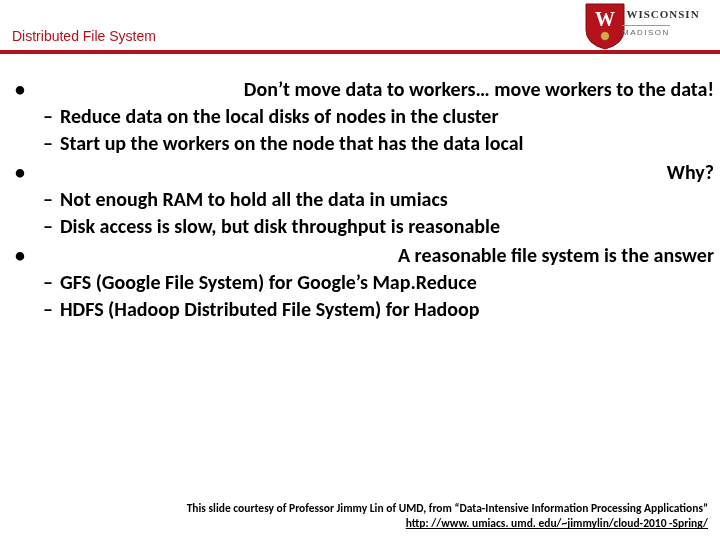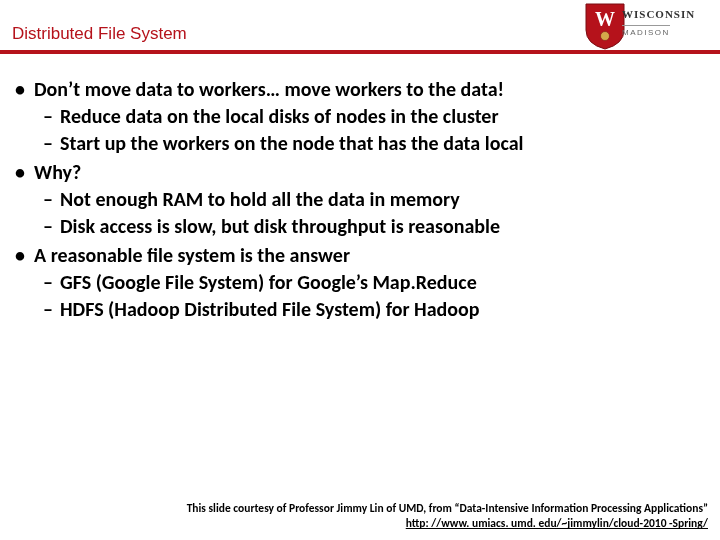--- a/index.html
+++ b/index.html
@@ -1,30 +1,30 @@
 <!DOCTYPE html>
 <html><head>
 <meta charset="utf-8">
 <style>
   * { margin: 0; padding: 0; box-sizing: border-box; }
   html, body { width: 720px; height: 540px; font-family: Calibri, Arial, sans-serif; background: #fff; overflow: hidden; }
   .slide { width: 720px; height: 540px; position: relative; display: flex; flex-direction: column; }
   .header-bar { position: relative; height: 54px; background: #fff; border-bottom: 4px solid #b5121b; }
-  .title { position: absolute; left: 12px; bottom: 6px; font-family: Verdana, Geneva, sans-serif; font-size: 17px; color: #b5121b; font-weight: 400; }
+  .title { position: absolute; left: 12px; bottom: 6px; font-family: Verdana, Geneva, sans-serif; font-size: 14px; color: #b5121b; font-weight: 400; }
   .crest { position: absolute; right: 10px; top: -2px; width: 140px; height: 58px; }
   .crest-shield { position: absolute; right: 84px; top: 4px; width: 42px; height: 48px; }
   .crest-text { position: absolute; right: 6px; top: 10px; width: 82px; text-align: left; }
-  .crest-w { font-family: Georgia, 'Times New Roman', serif; font-size: 11px; letter-spacing: 1px; color: #333; font-weight: 600; }
+  .crest-w { font-family: Georgia, 'Times New Roman', serif; font-size: 11px; letter-spacing: 1px; color: #333; font-weight: 600; text-align: center; }
   .crest-madison { font-family: Liberation Sans, sans-serif; font-size: 8px; letter-spacing: 1.5px; color: #666; border-top: 1px solid #999; padding-top: 2px; margin-top: 2px; display: inline-block; }
   .body-area { flex: 1; padding: 22px 6px 0 6px; }
   ul.top { list-style: none; }
   ul.top > li { margin-bottom: 2px; }
   .b1 { display: flex; align-items: flex-start; font-size: 20px; font-weight: 700; color: #000; line-height: 1.35; }
   .b1 .dot { width: 28px; text-align: center; flex-shrink: 0; font-weight: 700; }
-  .b1 .txt { flex: 1; }
+  .b1 .txt { flex: 1; text-align: right; }
   ul.sub { list-style: none; margin-left: 0; }
   .b2 { display: flex; align-items: flex-start; font-size: 20px; font-weight: 700; color: #000; line-height: 1.35; padding-left: 30px; }
   .b2 .dash { width: 24px; text-align: center; flex-shrink: 0; }
   .b2 .txt { flex: 1; }
   .footer { position: absolute; bottom: 8px; left: 0; right: 0; text-align: right; padding-right: 12px; font-size: 11.5px; font-weight: 700; color: #000; line-height: 1.35; }
   .footer a { color: #000; text-decoration: underline; }
 </style>
 </head>
 <body>
 
@@ -69,21 +69,21 @@
       </li>
       <li>
         <div class="b1">
           <span class="dot">•</span>
           <span class="txt">Why?</span>
         </div>
         <ul class="sub">
           <li>
               <div class="b2">
                 <span class="dash">–</span>
-                <span class="txt">Not enough RAM to hold all the data in memory</span>
+                <span class="txt">Not enough RAM to hold all the data in umiacs</span>
               </div>
             </li>
           <li>
               <div class="b2">
                 <span class="dash">–</span>
                 <span class="txt">Disk access is slow, but disk throughput is reasonable</span>
               </div>
             </li>
         </ul>
       </li>

